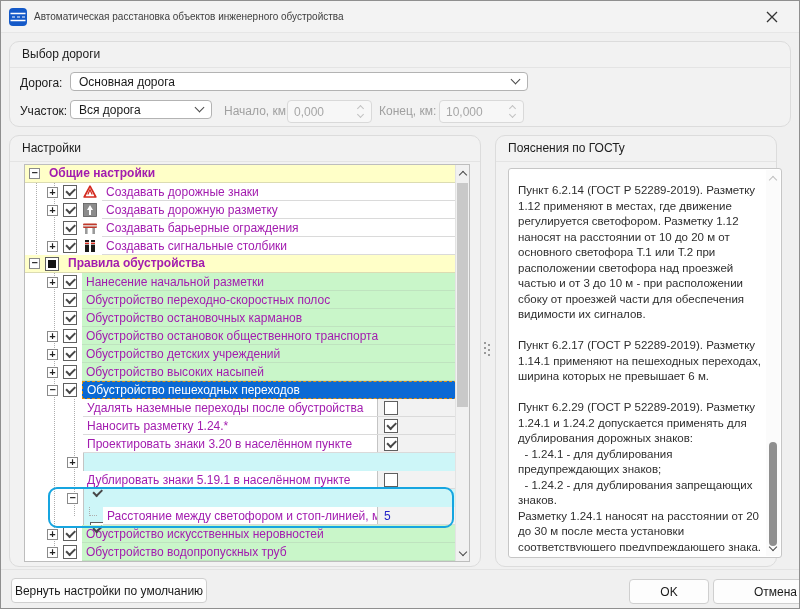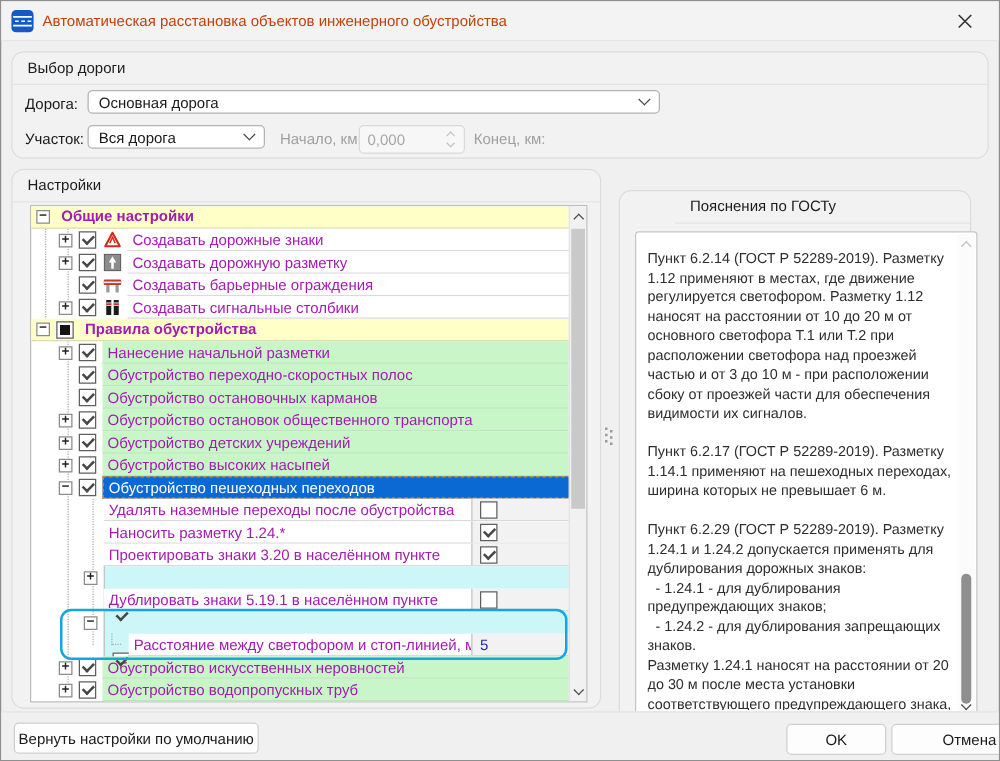--- a/index.html
+++ b/index.html
@@ -3,21 +3,21 @@
 <meta charset="utf-8">
 <style>
   html,body{margin:0;padding:0;background:#d8d8d8;}
   *{box-sizing:border-box;}
   body{font-family:"Liberation Sans","DejaVu Sans",sans-serif;}
   .dialog{position:relative;width:800px;height:609px;background:#f0f0f0;border:1px solid #8f8f8f;overflow:hidden;}
 
   
   .titlebar{position:absolute;left:0;top:0;right:0;height:32px;background:#f3f3f3;border-bottom:1px solid #e6e6e6;display:flex;align-items:center;padding:0 8px;}
   .appicon{width:18px;height:18px;flex:0 0 18px;}
-  .ttl{margin-left:7px;font-size:12px;color:#c2410c;}
+  .ttl{margin-left:7px;font-size:10px;color:#404040;}
   .closebtn{position:absolute;right:10px;top:0;width:34px;height:31px;display:flex;align-items:center;justify-content:center;}
   .closebtn svg{width:12px;height:12px;}
 
   
   .grp{position:absolute;background:#f2f2f2;border:1px solid #dcdcdc;border-radius:10px;}
   .grph{height:26px;line-height:25px;padding:0 12px;font-size:12px;color:#1c1c1c;border-bottom:1px solid #e4e4e4;}
 
   
   .flabel{position:absolute;font-size:12px;color:#1a1a1a;line-height:22px;}
   .flabel.dis{color:#a0a0a0;}
@@ -119,20 +119,27 @@
     </div>
     <span class="flabel dis" style="left:214px;top:58px;">Начало, км:</span>
     <div class="spin" style="left:277px;top:58px;width:85px;">
       <span class="cval">0,000</span>
       <span class="spinbtns">
           <i class="schv up"></i>
           <i class="schv dn"></i>
         </span>
     </div>
     <span class="flabel dis" style="left:369px;top:58px;">Конец, км:</span>
+    <div class="spin" style="left:429px;top:58px;width:85px;">
+      <span class="cval">10,000</span>
+      <span class="spinbtns">
+          <i class="schv up"></i>
+          <i class="schv dn"></i>
+        </span>
+    </div>
   </div>
 
   <div class="grp" style="left:8px;top:134px;width:472px;height:432px;">
     <div class="grph">Настройки</div>
     <div class="tree">
       <div class="guides">
           <div class="guide" style="left: 11px; top: 13px; height: 86px;"></div>
           <div class="guide" style="left: 29px; top: 18px; height: 63px;"></div>
           <div class="guide" style="left: 29px; top: 108px; height: 279px;"></div>
           <div class="guide" style="left: 49px; top: 234px; height: 117px;"></div>
@@ -395,21 +402,21 @@
             <i class="chvu"></i>
           </span>
         <span class="sthumb" style="top:18px;height:224px;"></span>
         <span class="sbtn bot">
             <i class="chvd"></i>
           </span>
       </div>
     </div>
   </div>
 
-  <div class="grp" style="left:494px;top:151px;width:282px;height:432px;padding-left:44px;">
+  <div class="grp" style="left:494px;top:134px;width:282px;height:432px;">
     <div class="grph">Пояснения по ГОСТу</div>
     <div class="gostbox">
       <div class="gtxt">Пункт 6.2.14 (ГОСТ Р 52289-2019). Разметку 1.12 применяют в местах, где движение регулируется светофором. Разметку 1.12 наносят на расстоянии от 10 до 20 м от основного светофора Т.1 или Т.2 при расположении светофора над проезжей частью и от 3 до 10 м - при расположении сбоку от проезжей части для обеспечения видимости их сигналов.
 
 Пункт 6.2.17 (ГОСТ Р 52289-2019). Разметку 1.14.1 применяют на пешеходных переходах, ширина которых не превышает 6 м.
 
 Пункт 6.2.29 (ГОСТ Р 52289-2019). Разметку 1.24.1 и 1.24.2 допускается применять для дублирования дорожных знаков:
   - 1.24.1 - для дублирования предупреждающих знаков;
   - 1.24.2 - для дублирования запрещающих знаков.
 Разметку 1.24.1 наносят на расстоянии от 20 до 30 м после места установки соответствующего предупреждающего знака, разметку 1.24.2 - в том же поперечном сечении дороги, что и соответствующий запрещающий знак. На многополосных дорогах разметку 1.24.1 и 1.24.2 наносят на каждой полосе, предназначенной для движения в данном направлении.</div>

